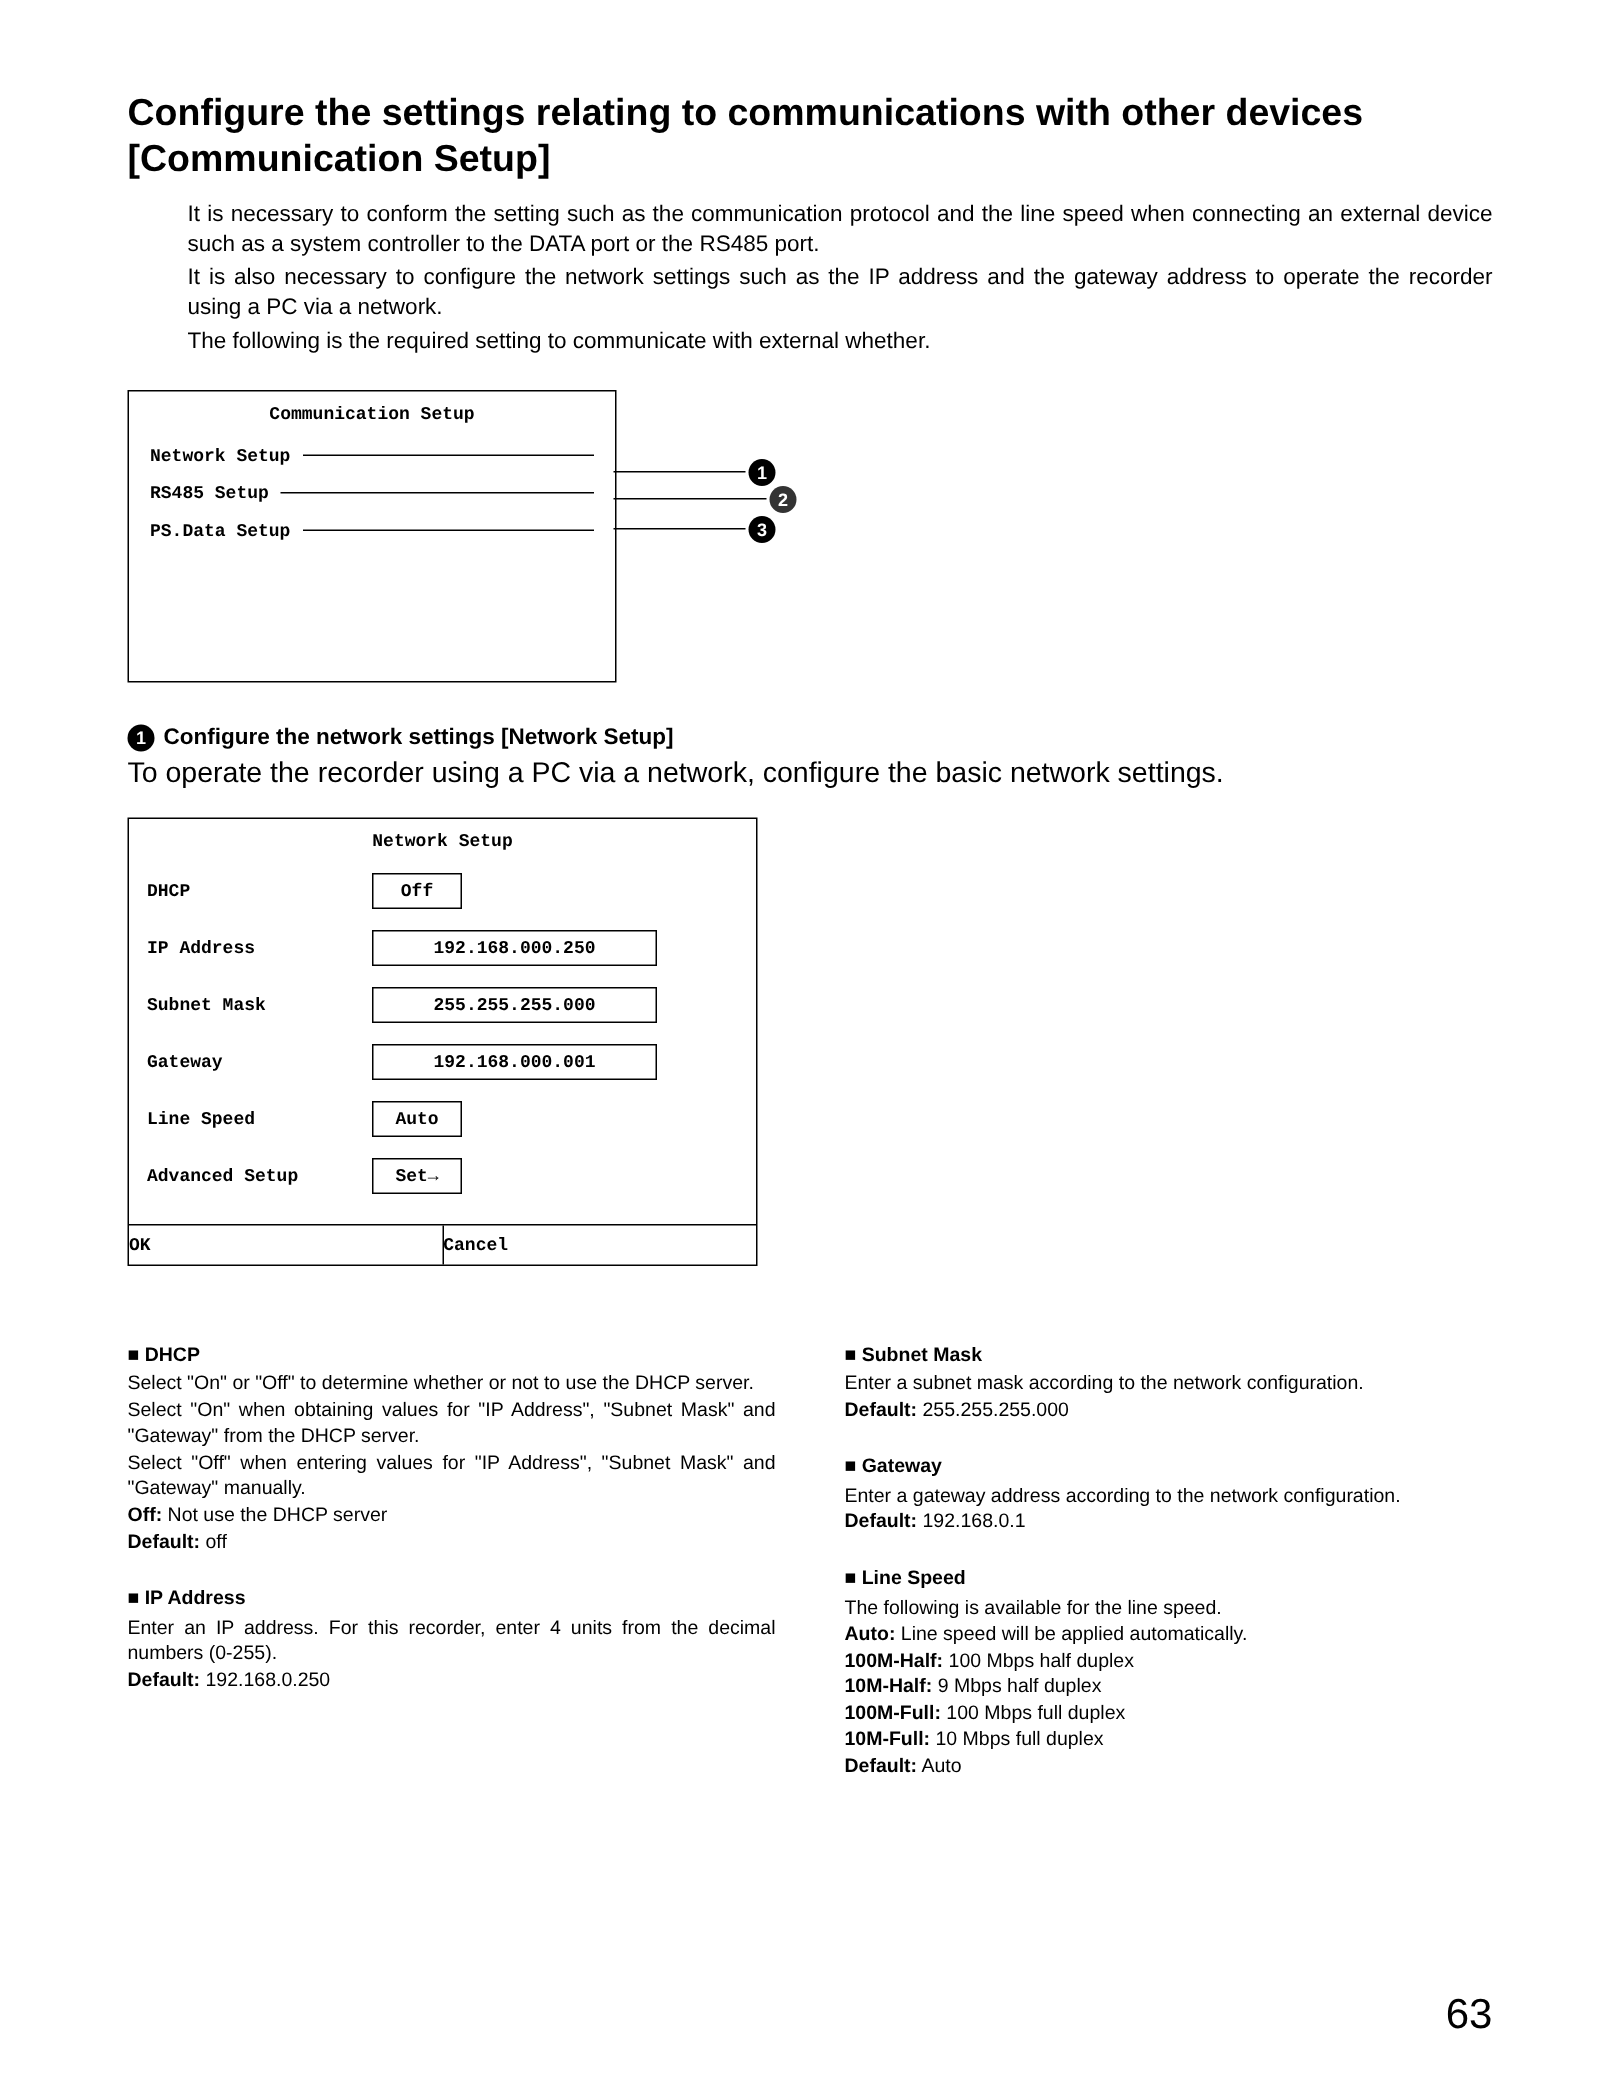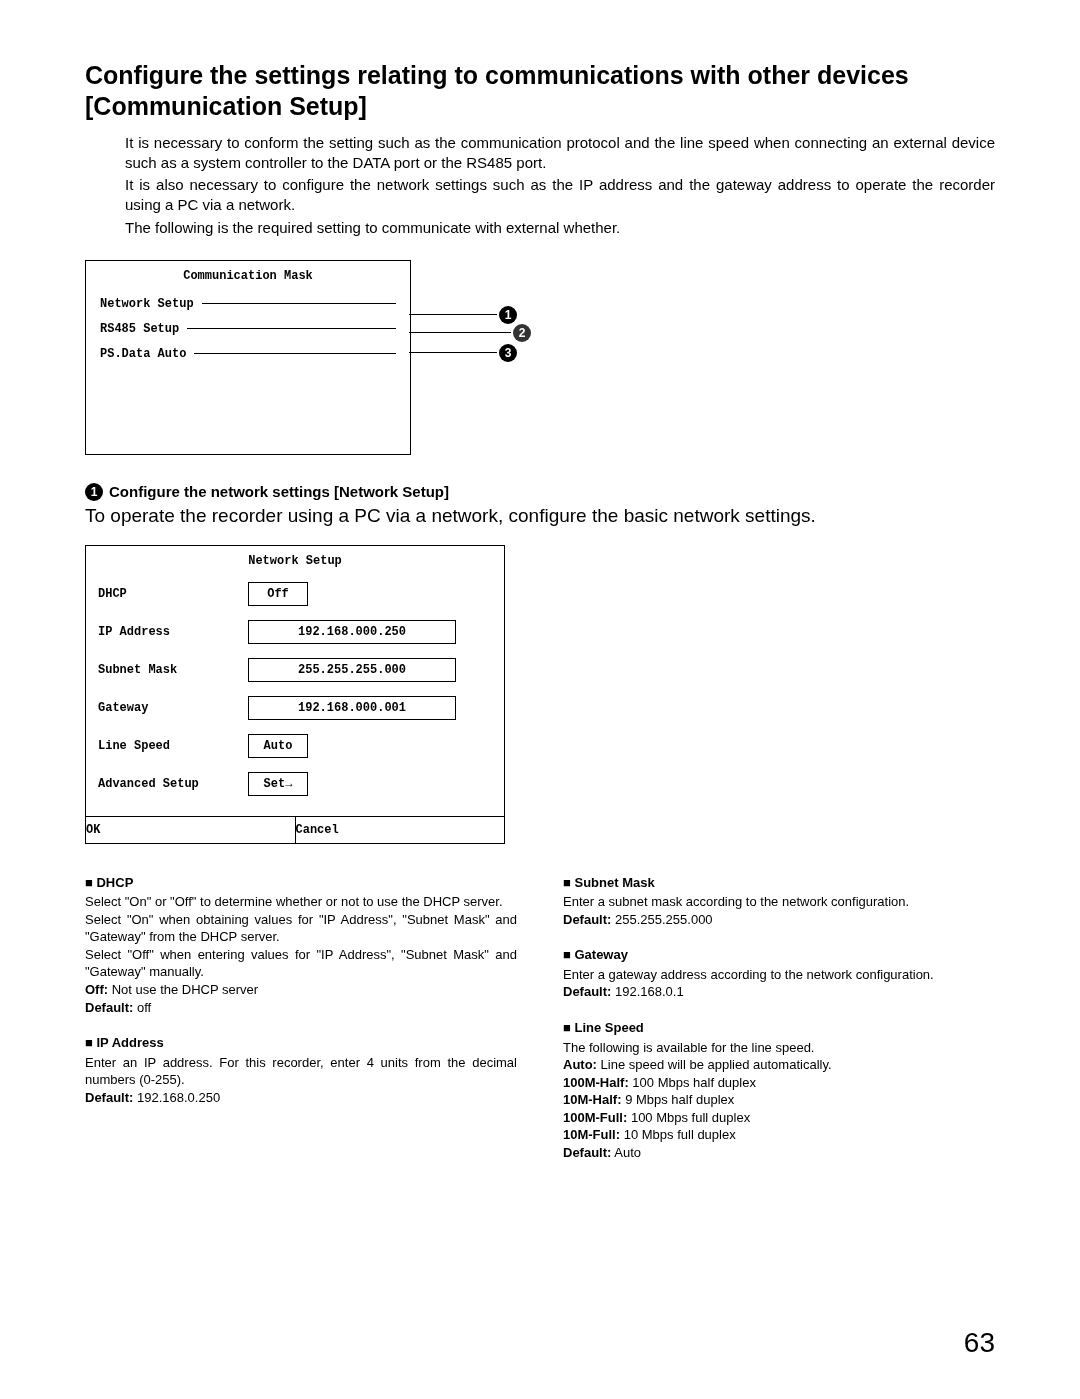--- a/index.html
+++ b/index.html
@@ -141,42 +141,42 @@
   }
   .net-row .nval {
     border: 1px solid #000;
     font-family: 'Courier New', monospace;
     font-weight: bold;
     font-size: 12px;
     padding: 4px 8px;
     min-width: 60px;
     text-align: center;
   }
-  .net-row .nval.wide { width: 208px; }
+  .net-row .nval.wide { width: 190px; }
   .net-buttons {
     display: flex;
     border-top: 1px solid #000;
   }
   .net-btn {
     flex: 1;
     padding: 6px 0;
     font-family: 'Courier New', monospace;
     font-weight: bold;
     font-size: 12px;
   }
 
   
   .cols {
     display: flex;
     gap: 46px;
     font-size: 13px;
   }
   .col { flex: 1; }
   .item { margin-bottom: 18px; line-height: 1.35; text-align: justify; }
-  .item h3 { font-size: 13px; font-weight: bold; margin-bottom: 2px; }
+  .item h3 { font-size: 13px; font-weight: bold; margin-bottom: 2px; margin-top: 20px; }
   .item .kv { display: block; }
   .item .kv .k { font-weight: bold; }
 
   .pagenum {
     position: absolute;
     right: 85px;
     bottom: 40px;
     font-size: 28px;
     text-align: center;
   }
@@ -187,32 +187,32 @@
 <h1>Configure the settings relating to communications with other devices [Communication Setup]</h1>
 
 <div class="intro">
   <p>It is necessary to conform the setting such as the communication protocol and the line speed when connecting an external device such as a system controller to the DATA port or the RS485 port.</p>
   <p>It is also necessary to configure the network settings such as the IP address and the gateway address to operate the recorder using a PC via a network.</p>
   <p>The following is the required setting to communicate with external whether.</p>
 </div>
 
 <div class="comm-box-wrap">
   <div class="ui-box" style="width:326px;">
-    <div class="ui-title">Communication Mask</div>
+    <div class="ui-title">Communication Setup</div>
     <div class="menu-items">
       <div class="menu-row">
         <span class="label">Network Setup</span>
         <span class="line"></span>
       </div>
       <div class="menu-row">
         <span class="label">RS485 Setup</span>
         <span class="line"></span>
       </div>
       <div class="menu-row">
-        <span class="label">PS.Data Auto</span>
+        <span class="label">PS.Data Setup</span>
         <span class="line"></span>
       </div>
     </div>
   </div>
   <div class="leaders">
     <div class="callout callout-1">
       <div class="seg"></div>
         <div class="circle">1</div>
     </div>
     <div class="callout callout-2">

